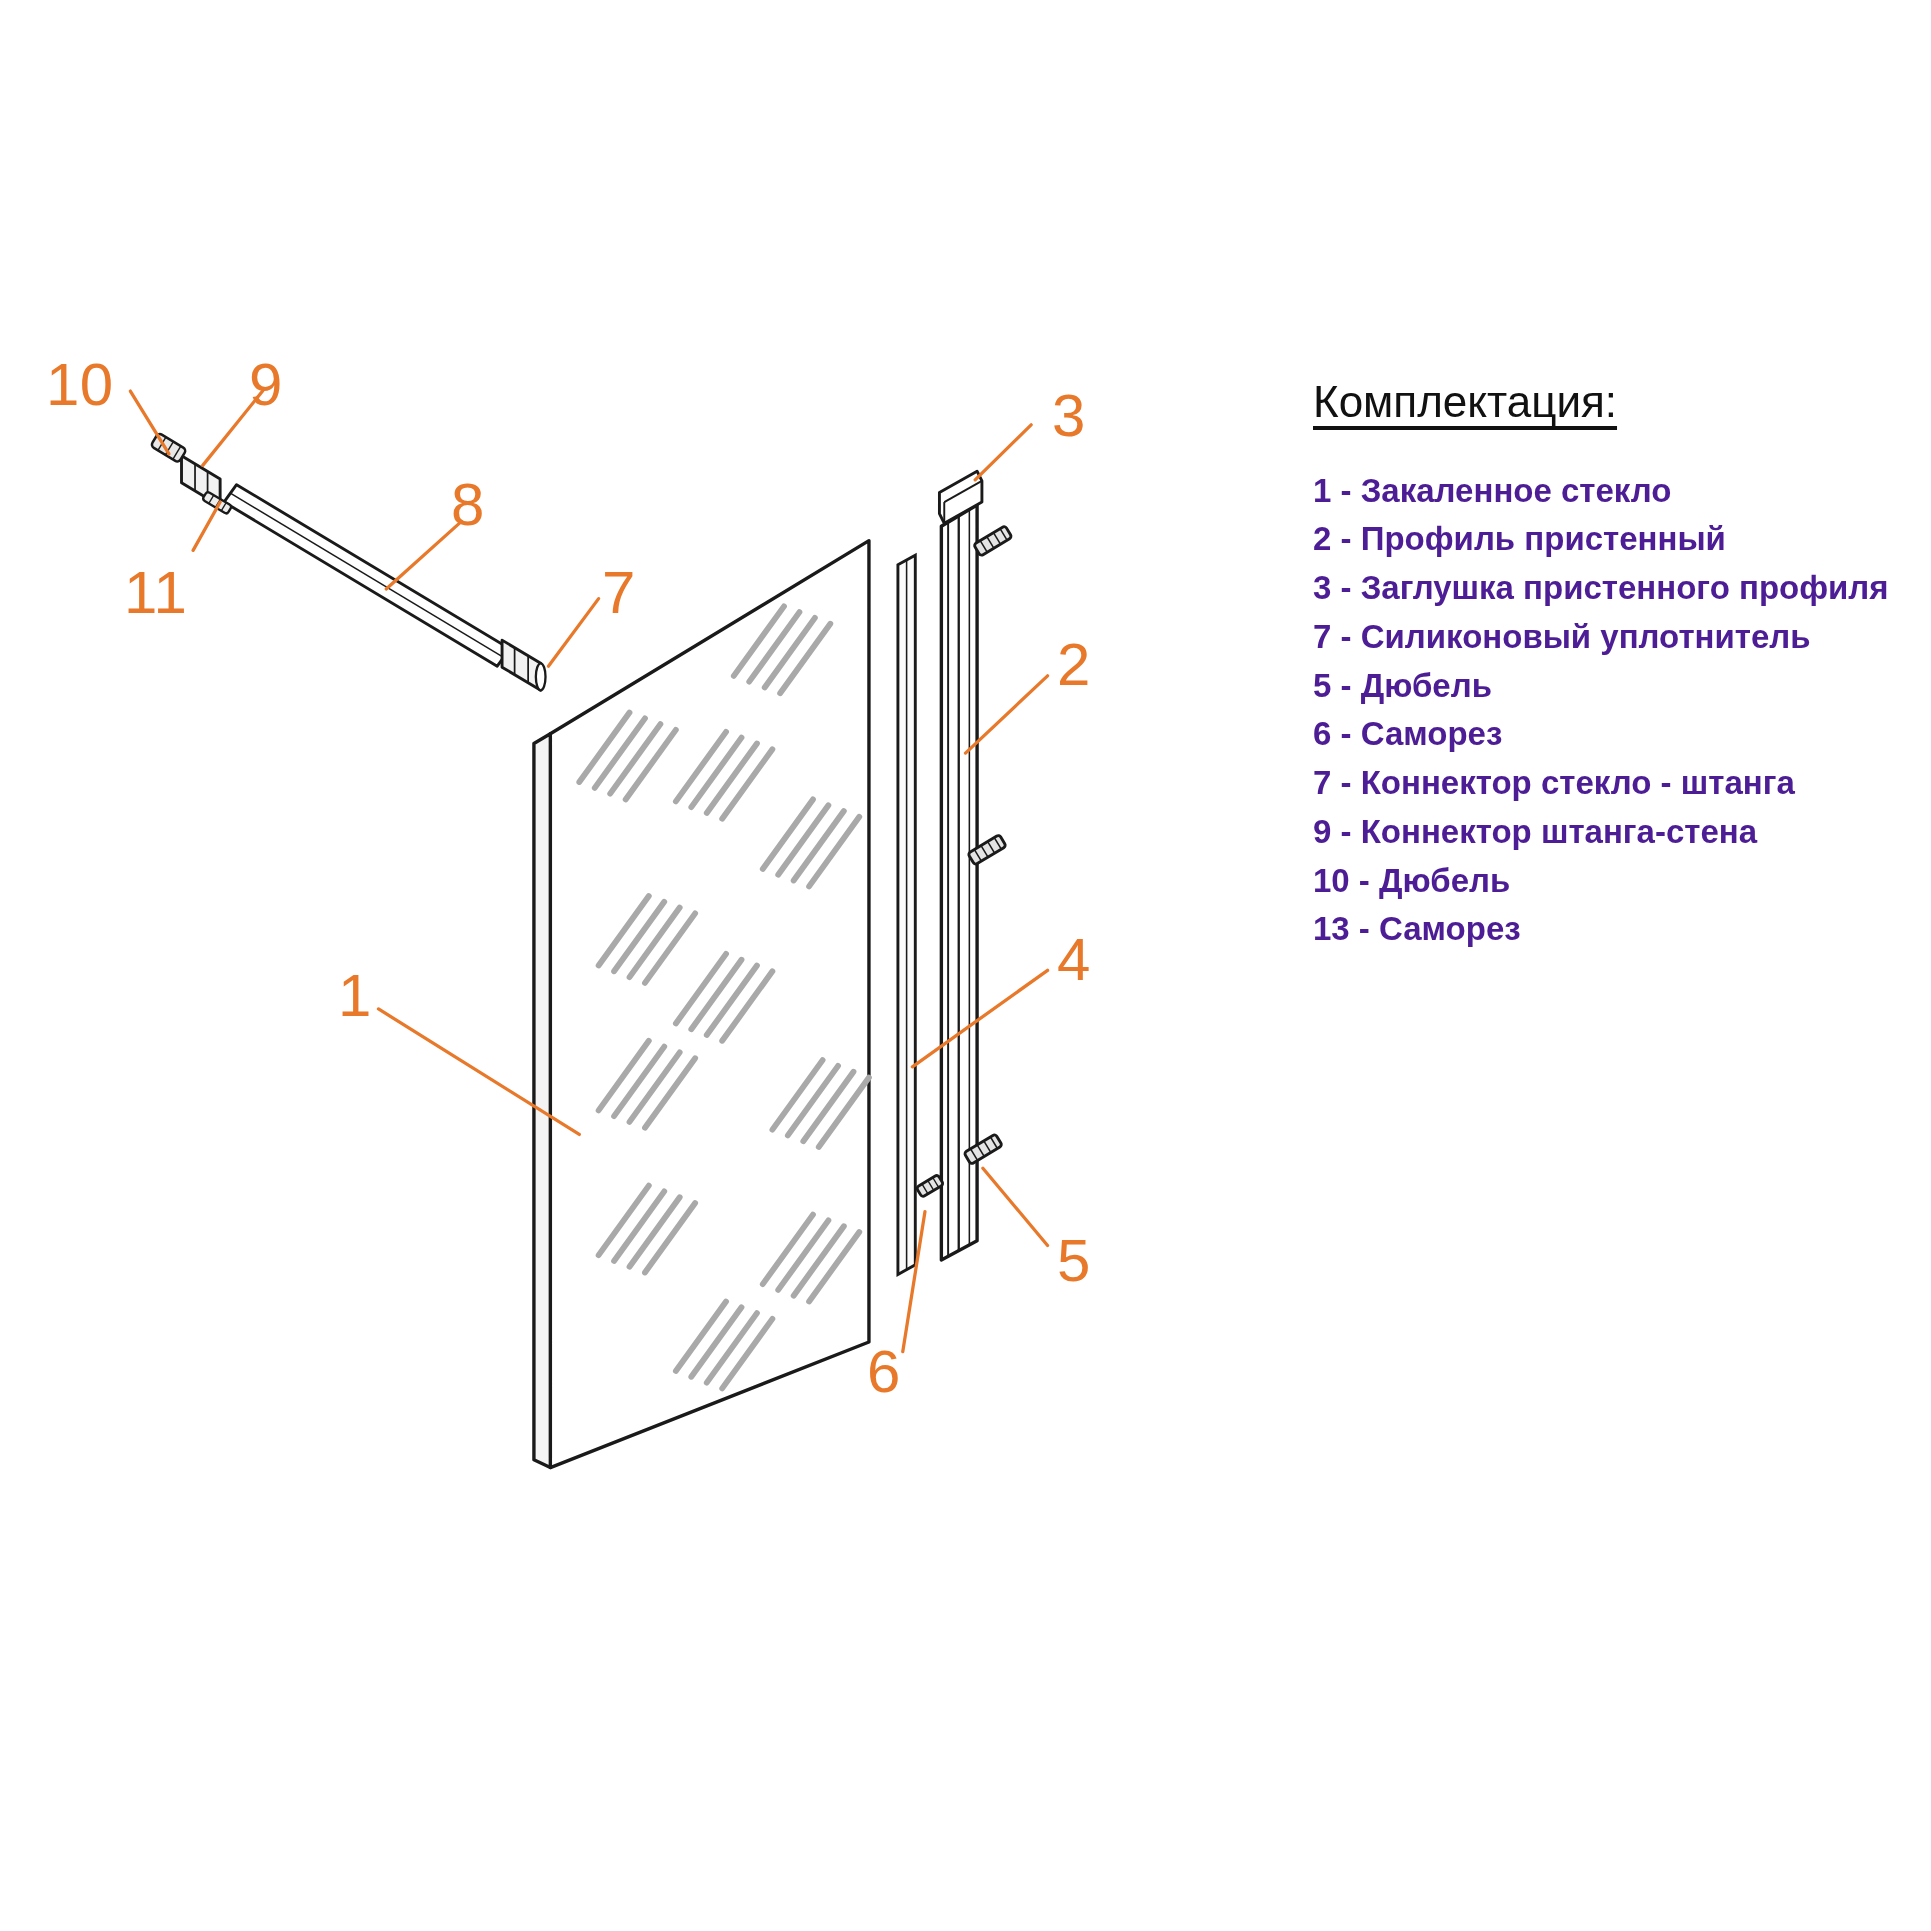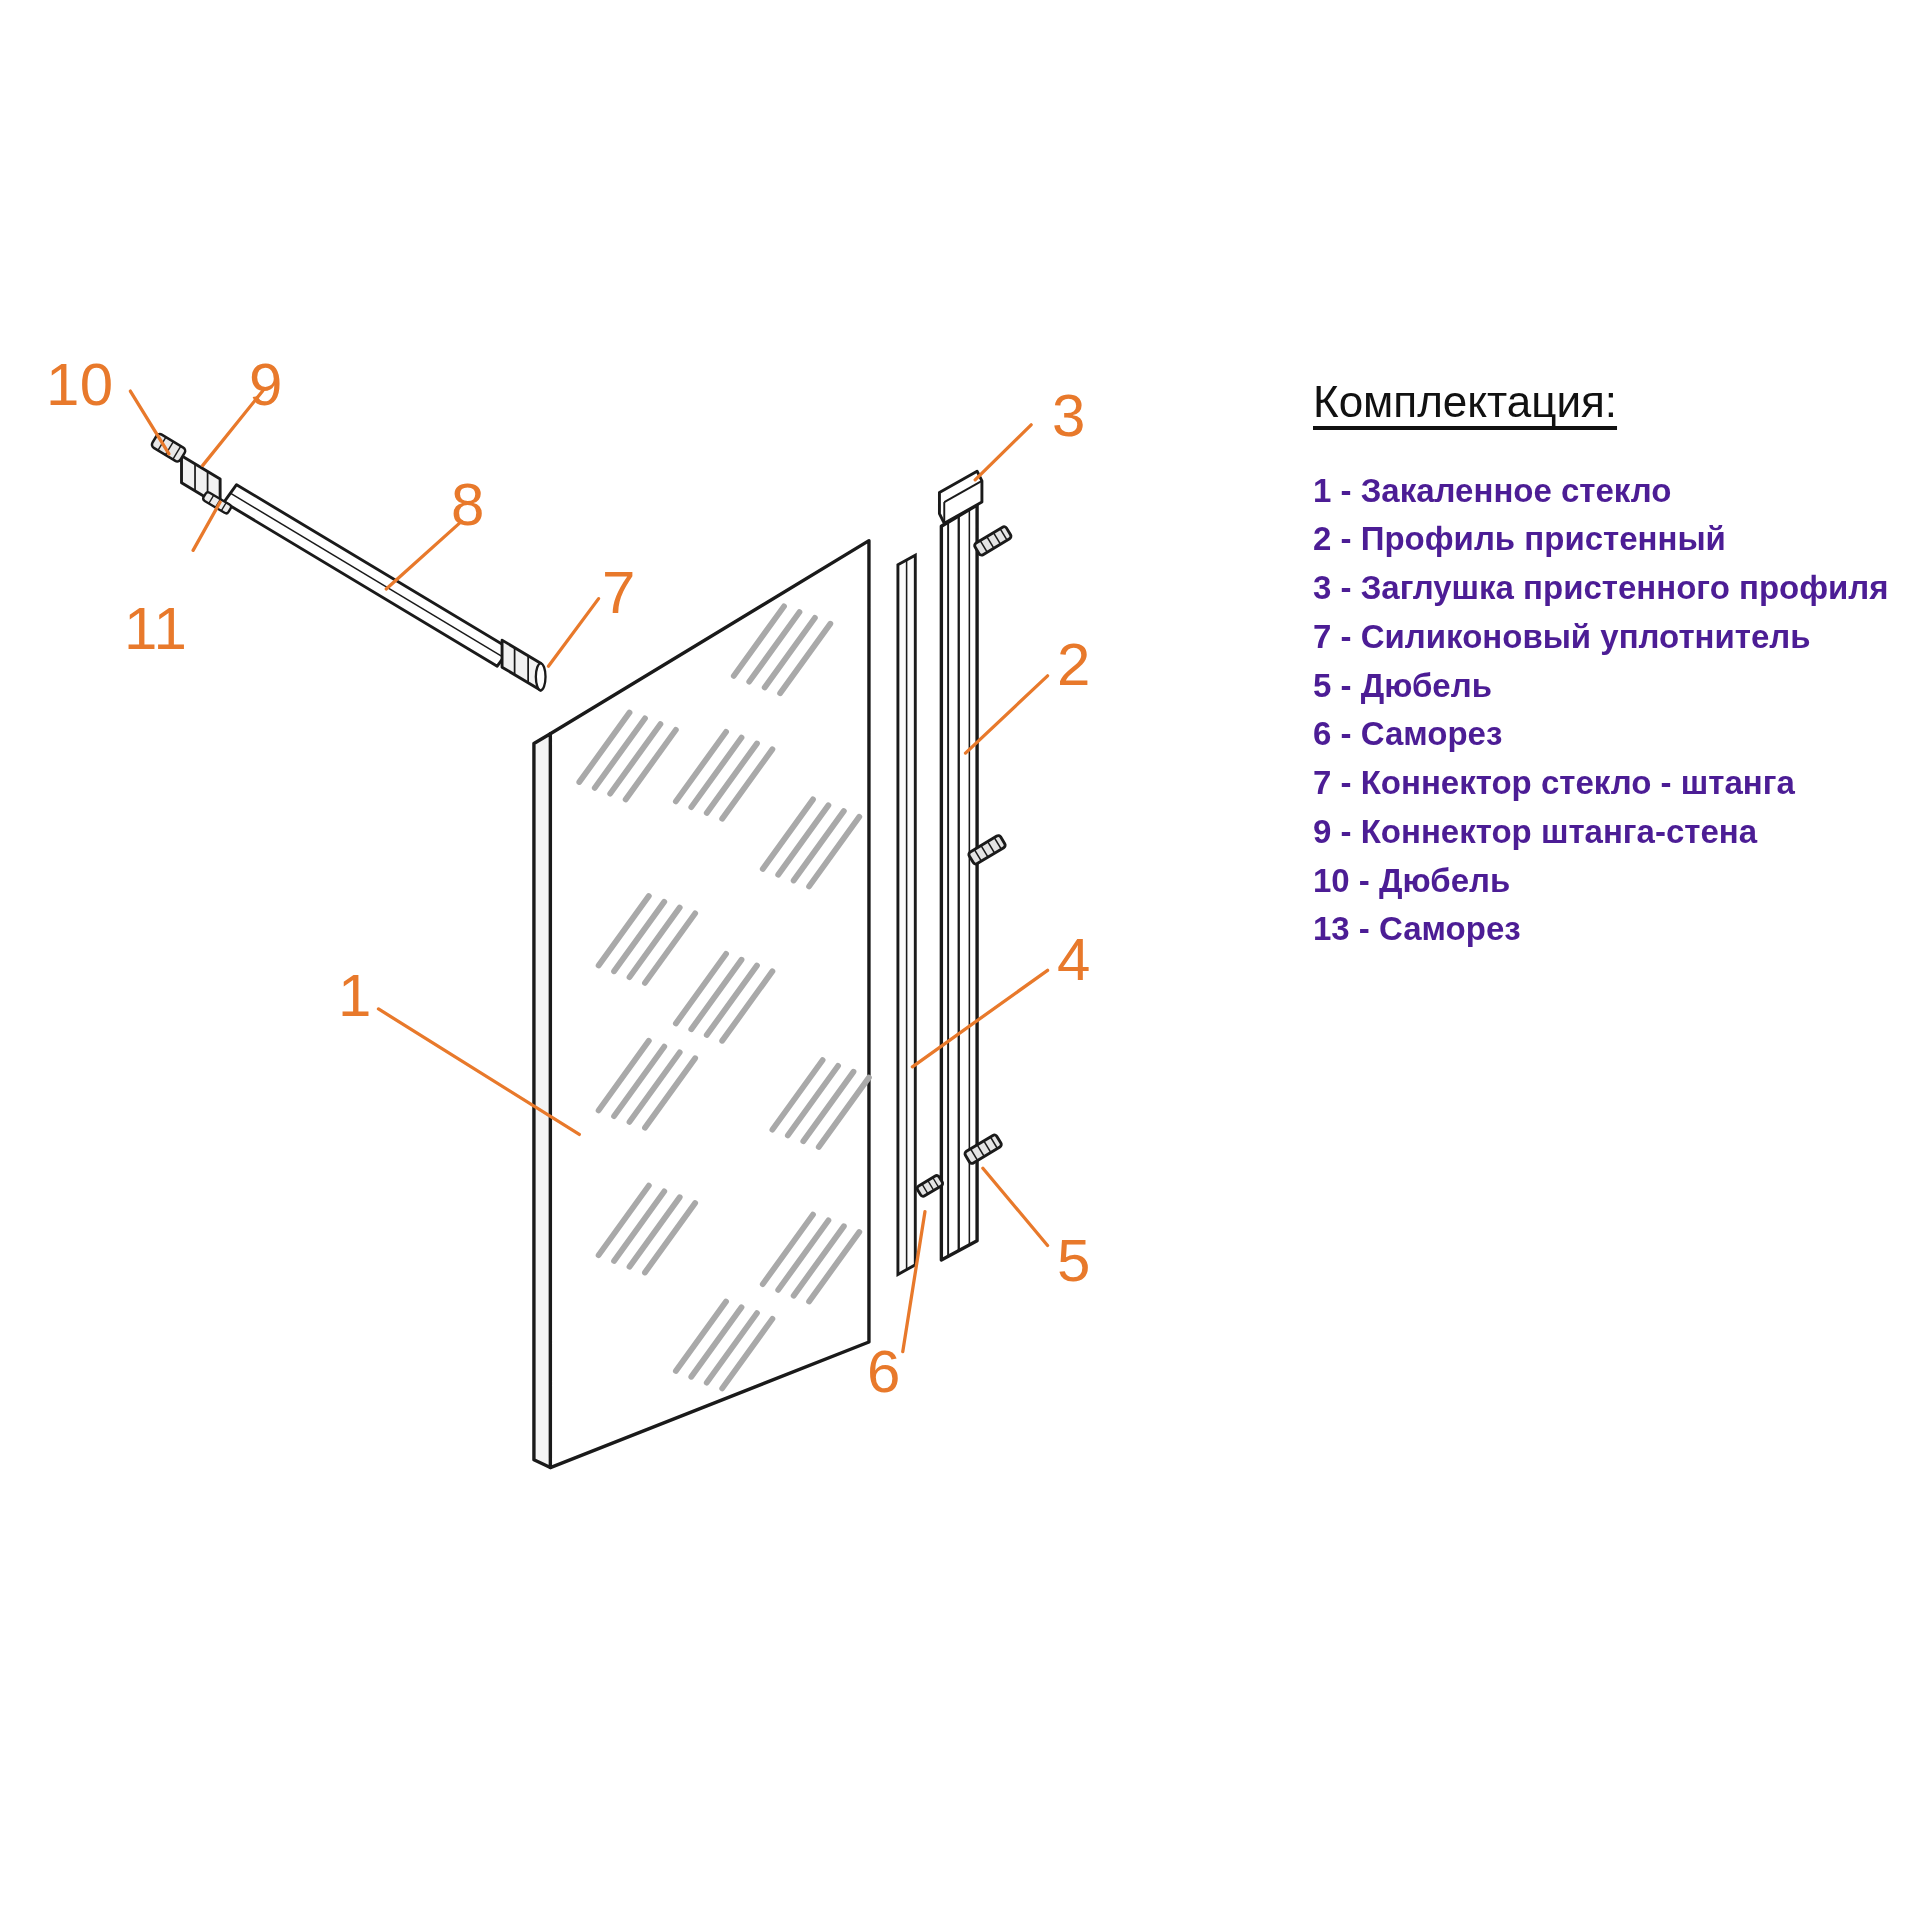--- a/index.html
+++ b/index.html
@@ -200,21 +200,21 @@
       <line x1="1085" y1="700" x2="1000" y2="780"></line>
       <line x1="1085" y1="1005" x2="945" y2="1105"></line>
       <line x1="392" y1="1045" x2="600" y2="1175"></line>
       <line x1="1085" y1="1290" x2="1018" y2="1210"></line>
       <line x1="935" y1="1400" x2="958" y2="1255"></line>
     </g>
   </svg>
 
   <div class="callout" style="left:46px;  top:355px;">10</div>
   <div class="callout" style="left:249px; top:355px;">9</div>
-  <div class="callout" style="left:124px; top:563px;margin-top:36px;">11</div>
+  <div class="callout" style="left:124px; top:563px;">11</div>
   <div class="callout" style="left:451px; top:475px;">8</div>
   <div class="callout" style="left:602px; top:563px;">7</div>
   <div class="callout" style="left:1052px;top:386px;">3</div>
   <div class="callout" style="left:1057px;top:635px;">2</div>
   <div class="callout" style="left:1057px;top:930px;">4</div>
   <div class="callout" style="left:338px; top:966px;">1</div>
   <div class="callout" style="left:1057px;top:1231px;">5</div>
   <div class="callout" style="left:867px; top:1342px;">6</div>
 
   <div id="legend">

